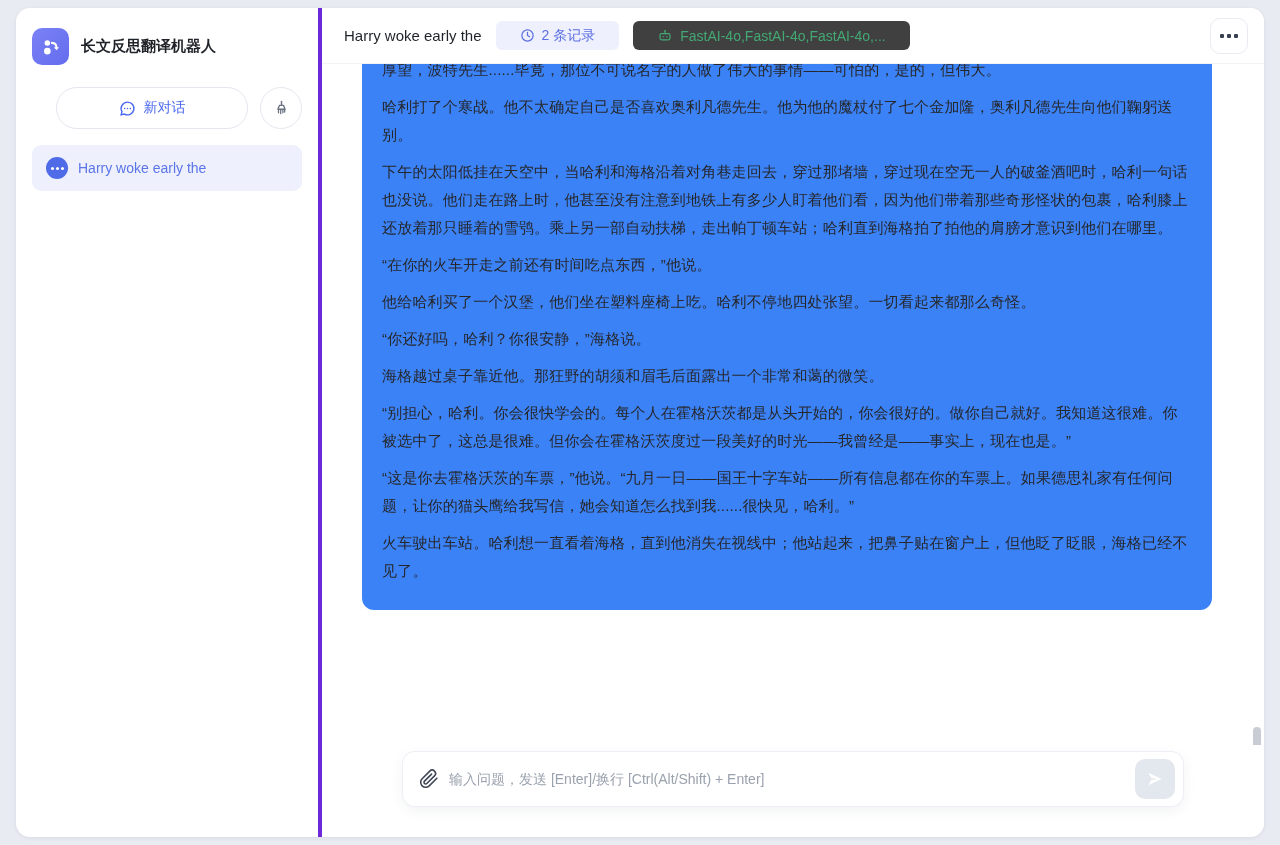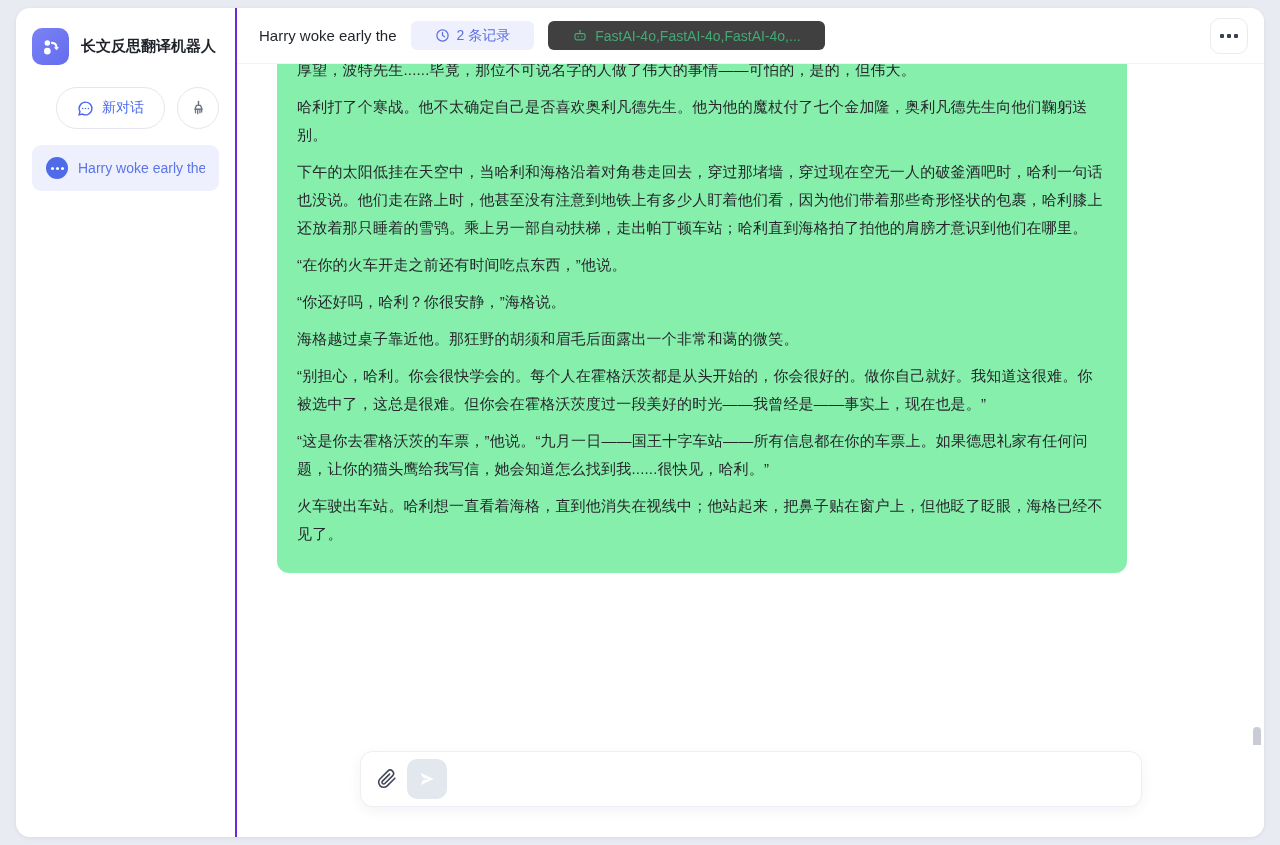--- a/index.html
+++ b/index.html
@@ -6,21 +6,21 @@
   html,body { width:1280px; height:845px; font-family:"Liberation Sans","DejaVu Sans",sans-serif; }
   body { background:#e9ebf2; overflow:hidden; }
 
   .app-card {
     position:absolute; left:16px; top:8px; width:1248px; height:829px;
     background:#ffffff; border-radius:14px; box-shadow:0 1px 4px rgba(30,40,80,.08);
     display:flex; overflow:hidden;
   }
 
   
-  .sidebar { width:221px; height:100%; border-right:2px solid #6d28d9; flex:none; position:relative; }
+  .sidebar { width:306px; height:100%; border-right:4px solid #6d28d9; flex:none; position:relative; }
   .logo-row { display:flex; align-items:center; gap:12px; padding:20px 16px 14px 16px; }
   .logo {
     width:37px; height:37px; border-radius:10px; flex:none;
     background:linear-gradient(135deg,#7b82f5,#636cee);
     display:flex; align-items:center; justify-content:center;
   }
   .app-title { font-size:15px; font-weight:700; color:#1f2329; }
   .btn-row { display:flex; align-items:center; gap:12px; padding:8px 16px 0 16px;margin-left:24px; }
   .new-chat-btn {
     flex:1; height:42px; border:1px solid #e4e7ee; border-radius:21px; background:#fff;
@@ -56,21 +56,21 @@
   .badge-records { background:#eef0fd; color:#5c6fe2; }
   .badge-models  { background:#404040; color:#43a873; }
   .more-btn {
     margin-left:auto; width:38px; height:36px; border:1px solid #e9ebf1; border-radius:10px;
     background:#fff; display:flex; align-items:center; justify-content:center; gap:3px; cursor:pointer;
   }
   .more-btn i { width:4px; height:4px; background:#394050; display:block; border-radius:1px; }
 
   .chat-viewport { flex:1; overflow:hidden; position:relative; background:#fff; }
   .msg-bubble {
-    margin:-26px 0 0 40px; width:850px; background:#86efac; border-radius:12px;
+    margin:-26px 0 0 40px; width:850px; background:#3b82f6; border-radius:12px;
     padding:18px 20px 16px 20px;
   }
   .msg-bubble p {
     font-size:15px; line-height:28px; color:#26272b; margin:9px 0;
     letter-spacing:.2px;
   }
   .msg-bubble p:first-child { margin-top:0; }
 
   .scroll-thumb {
     position:absolute; right:3px; top:663px; width:8px; height:26px;
@@ -172,36 +172,38 @@
       </button>
     </div>
 
     <div class="chat-viewport">
       <div class="msg-bubble">
         <div>
             <p>厚望，波特先生......毕竟，那位不可说名字的人做了伟大的事情——可怕的，是的，但伟大。</p>
             <p>哈利打了个寒战。他不太确定自己是否喜欢奥利凡德先生。他为他的魔杖付了七个金加隆，奥利凡德先生向他们鞠躬送别。</p>
             <p>下午的太阳低挂在天空中，当哈利和海格沿着对角巷走回去，穿过那堵墙，穿过现在空无一人的破釜酒吧时，哈利一句话也没说。他们走在路上时，他甚至没有注意到地铁上有多少人盯着他们看，因为他们带着那些奇形怪状的包裹，哈利膝上还放着那只睡着的雪鸮。乘上另一部自动扶梯，走出帕丁顿车站；哈利直到海格拍了拍他的肩膀才意识到他们在哪里。</p>
             <p>“在你的火车开走之前还有时间吃点东西，”他说。</p>
+            <p>他给哈利买了一个汉堡，他们坐在塑料座椅上吃。哈利不停地四处张望。一切看起来都那么奇怪。</p>
             <p>“你还好吗，哈利？你很安静，”海格说。</p>
             <p>海格越过桌子靠近他。那狂野的胡须和眉毛后面露出一个非常和蔼的微笑。</p>
             <p>“别担心，哈利。你会很快学会的。每个人在霍格沃茨都是从头开始的，你会很好的。做你自己就好。我知道这很难。你被选中了，这总是很难。但你会在霍格沃茨度过一段美好的时光——我曾经是——事实上，现在也是。”</p>
             <p>“这是你去霍格沃茨的车票，”他说。“九月一日——国王十字车站——所有信息都在你的车票上。如果德思礼家有任何问题，让你的猫头鹰给我写信，她会知道怎么找到我......很快见，哈利。”</p>
             <p>火车驶出车站。哈利想一直看着海格，直到他消失在视线中；他站起来，把鼻子贴在窗户上，但他眨了眨眼，海格已经不见了。</p>
           </div>
 
       </div>
       <div class="scroll-thumb"></div>
     </div>
 
     <div class="composer-wrap">
       <div class="composer">
         <svg width="20" height="20" viewBox="0 0 24 24">
           <path d="M21.44 11.05l-9.19 9.19a6 6 0 0 1-8.49-8.49l9.19-9.19a4 4 0 0 1 5.66 5.66l-9.2 9.19a2 2 0 0 1-2.83-2.83l8.49-8.48" fill="none" stroke="#3f4654" stroke-width="1.9" stroke-linecap="round" stroke-linejoin="round"></path>
         </svg>
+        <input type="text" value="" placeholder="输入问题，发送 [Enter]/换行 [Ctrl(Alt/Shift) + Enter]" style="">
         <button class="send-btn">
           <svg width="20" height="20" viewBox="0 0 24 24">
             <path d="M4 4.5 L20 12 L4 19.5 L7.5 13.2 L15 12 L7.5 10.8 Z" fill="#ffffff"></path>
           </svg>
         </button>
       </div>
     </div>
   </div>
 </div>
 

